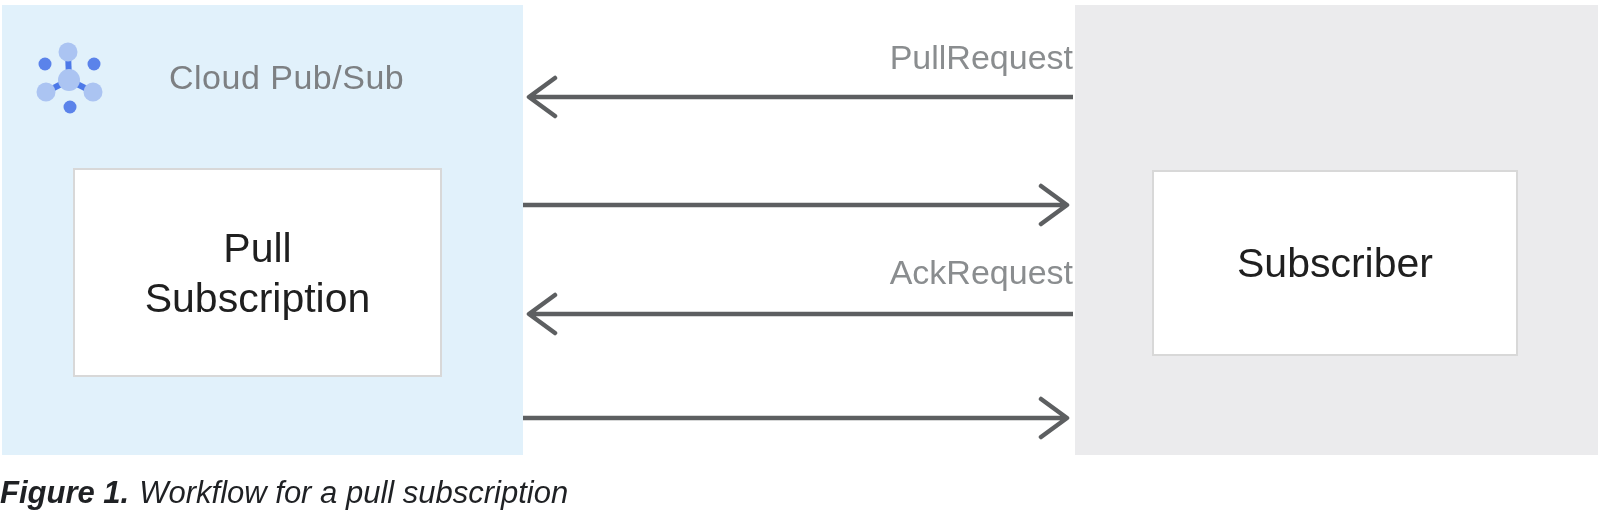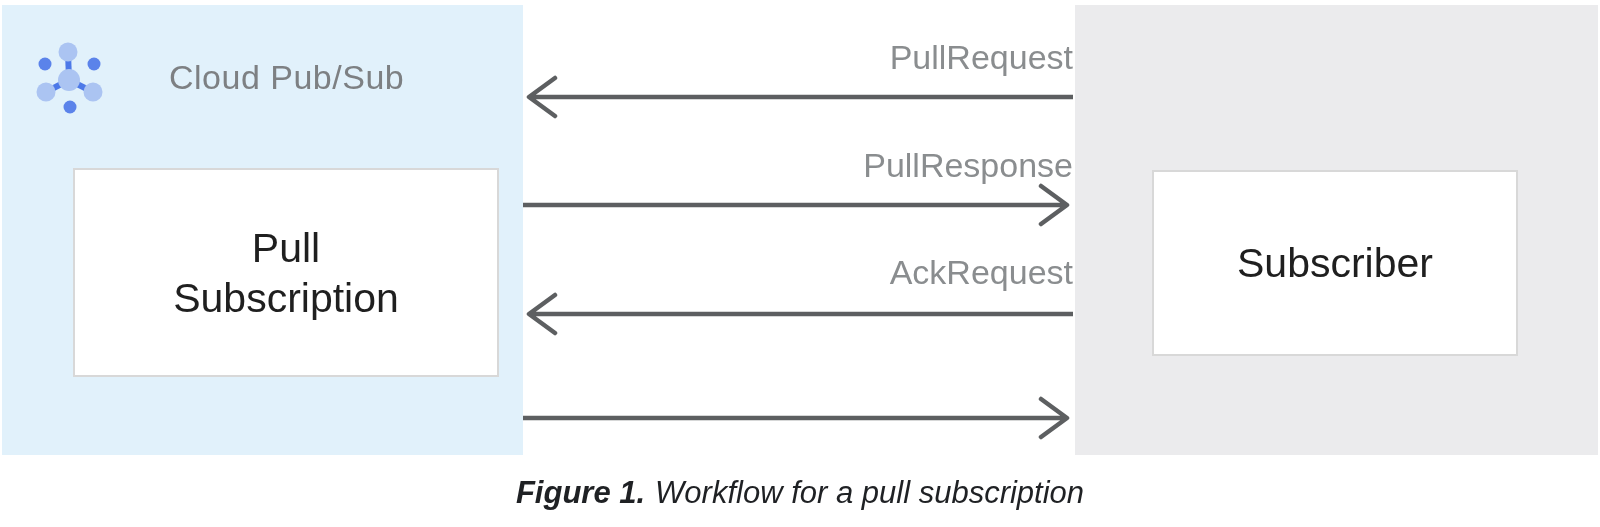--- a/index.html
+++ b/index.html
@@ -75,21 +75,21 @@
   }
   .node-box-label {
     font-size: 41px;
     line-height: 50px;
     color: var(--node-text);
     white-space: pre-line;
   }
   .box-pullsub {
     left: 71px;   
     top: 163px;   
-    width: 426px;
+    width: 369px;
     height: 209px;
   }
   .box-subscriber {
     left: 77px;   
     top: 165px;   
     width: 366px;
     height: 186px;
   }
   .arrow-label {
     position: absolute;
@@ -116,21 +116,20 @@
     stroke-linejoin: round;
   }
   .pubsub-icon .big { fill: var(--icon-blue-light); }
   .pubsub-icon .dot { fill: var(--icon-blue-dot); }
   .pubsub-icon .link { stroke: var(--icon-blue-line); stroke-width: 6; }
   .caption {
     position: absolute;
     left: 0;
     top: 472px;
     width: 1600px;
-    text-align: center;
     font-size: 31px;
     line-height: 42px;
     color: var(--caption-text);
     font-style: italic;
   }
   .caption-prefix {
     font-weight: bold;
     margin-right: 10px;
   }
 </style>
@@ -165,21 +164,20 @@
     <div class="node-box box-subscriber">
       <span class="node-box-label">Subscriber</span>
     </div>
   </div>
 
   <div class="arrow-label" style="top:36px">PullRequest</div>
   <svg class="arrow-svg" style="top:75px" viewBox="0 0 550 44" aria-hidden="true">
     <path d="M550,22 L8,22 M32,3 L6,22 L32,41"></path>
   </svg>
 
-  <div class="arrow-label" style="top:144px">PullResponse</div>
   <svg class="arrow-svg" style="top:183px" viewBox="0 0 550 44" aria-hidden="true">
     <path d="M0,22 L542,22 M518,3 L544,22 L518,41"></path>
   </svg>
 
   <div class="arrow-label" style="top:251px">AckRequest</div>
   <svg class="arrow-svg" style="top:292px" viewBox="0 0 550 44" aria-hidden="true">
     <path d="M550,22 L8,22 M32,3 L6,22 L32,41"></path>
   </svg>
 
   <svg class="arrow-svg" style="top:396px" viewBox="0 0 550 44" aria-hidden="true">

